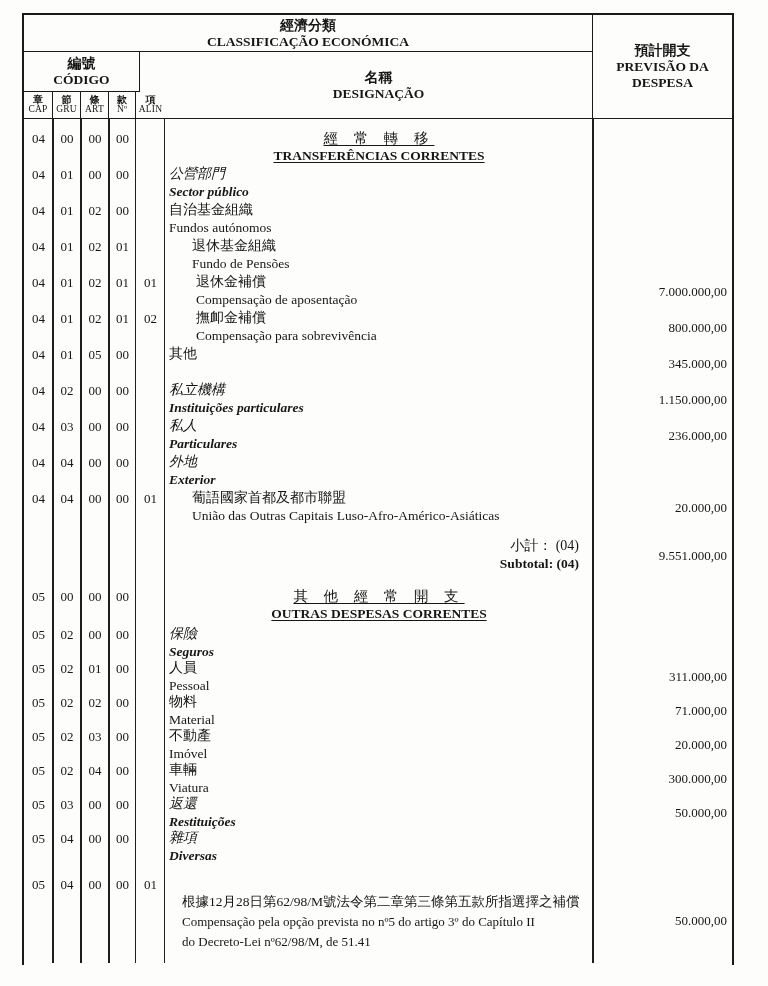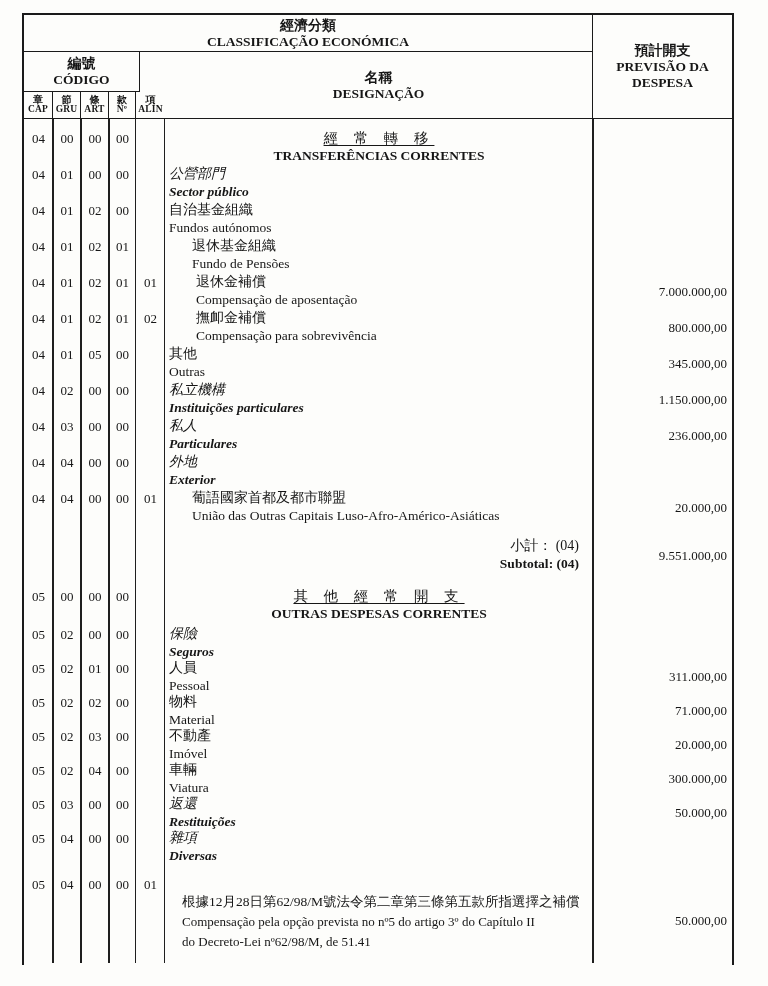--- a/index.html
+++ b/index.html
@@ -19,36 +19,36 @@
   .hd { position:absolute; display:flex; flex-direction:column; align-items:center; justify-content:center; text-align:center; }
   .hd-class { left:0; top:0; width:569px; height:37px; border-right:1.5px solid #1a1a1a; border-bottom:1.5px solid #1a1a1a; }
   .hd-prev  { left:569px; top:0; width:139px; height:104px; border-bottom:1.5px solid #1a1a1a; }
   .hd-code  { left:0; top:37px; width:116px; height:40px; border-right:1.5px solid #1a1a1a; border-bottom:1.5px solid #1a1a1a; }
   .hd-desig { left:141px; top:37px; width:428px; height:67px; border-right:1.5px solid #1a1a1a; border-bottom:1.5px solid #1a1a1a; }
   .hd-col   { top:77px; height:27px; border-right:1.5px solid #1a1a1a; border-bottom:1.5px solid #1a1a1a; line-height:1.05; }
   .hc0{left:0;width:29px} .hc1{left:29px;width:28px} .hc2{left:57px;width:28px} .hc3{left:85px;width:27px} .hc4{left:112px;width:29px;border-right:none}
   .hzh { font-size:14px; font-weight:bold; line-height:17px; }
   .hpt { font-size:13.5px; font-weight:bold; line-height:16px; }
   .hzh-s { font-size:10px; font-weight:bold; }
-  .hpt-s { font-size:9.5px; font-weight:bold; letter-spacing:.2px; }
+  .hpt-s { font-size:9.5px; font-weight:normal; letter-spacing:.2px; }
   
   .tbody { position:absolute; left:0; top:104px; width:708px; height:844px; padding-top:10px; overflow:hidden; }
   .vl { position:absolute; top:0; bottom:0; width:1.5px; background:#1e1e1e; }
   .vl0{left:28px} .vl1{left:56px} .vl2{left:84px} .vl3{left:110.5px} .vl4{left:139.5px} .vl5{left:568px}
   .row { position:relative; height:36px; }
   .row.ch05 { height:34px; }
   .cc { position:absolute; top:2px; text-align:center; font-size:13px; line-height:16px; }
   .cc0{left:0;width:29px} .cc1{left:29px;width:28px} .cc2{left:57px;width:28px} .cc3{left:85px;width:27px} .cc4{left:112px;width:29px}
   .txt { position:absolute; top:0; left:145px; width:420px; }
   .ind1 .txt { left:168px; } .ind2 .txt { left:172px; }
   .zh { font-size:14px; line-height:18px; white-space:nowrap; }
   .pt { font-size:13.5px; line-height:17px; white-space:nowrap; }
   .row-section .txt { left:141px; width:428px; text-align:center; }
   .row-section .zh { font-size:14.5px; letter-spacing:6px; text-decoration:underline; text-underline-offset:2px; }
-  .row-section .pt { font-weight:bold; text-underline-offset:2px;text-align:center; }
+  .row-section .pt { font-weight:bold; text-decoration:underline; text-underline-offset:2px;text-align:center; }
   .row-section.ch05 { height:38px; margin-top:14px; }
   .row-category .zh { font-style:italic; }
   .row-category .pt { font-style:italic; font-weight:bold; }
   .row-subtotal { height:36px; margin-top:12px;font-family:Liberation Serif, serif; }
   .row-subtotal .txt { left:141px; width:414px; text-align:right; }
   .row-subtotal .zh { font-size:14px; }
   .row-subtotal .pt { font-weight:bold; }
   .amt { position:absolute; top:11px; left:569px; width:134px; text-align:right; font-size:13px; line-height:15px; }
   .ch05 .amt { top:10px; }
   .row-note { height:82px; margin-top:12px; }
@@ -176,21 +176,20 @@
           </div>
           <div class="amt">800.000,00</div>
         </div>
         <div class="row row-item ch04">
           <span class="cc cc0">04</span>
           <span class="cc cc1">01</span>
           <span class="cc cc2">05</span>
           <span class="cc cc3">00</span>
           <div class="txt">
             <div class="zh">其他</div>
-            <div class="pt">Outras</div>
           </div>
           <div class="amt">345.000,00</div>
         </div>
         <div class="row row-category ch04">
           <span class="cc cc0">04</span>
           <span class="cc cc1">02</span>
           <span class="cc cc2">00</span>
           <span class="cc cc3">00</span>
           <div class="txt">
             <div class="zh">私立機構</div>

